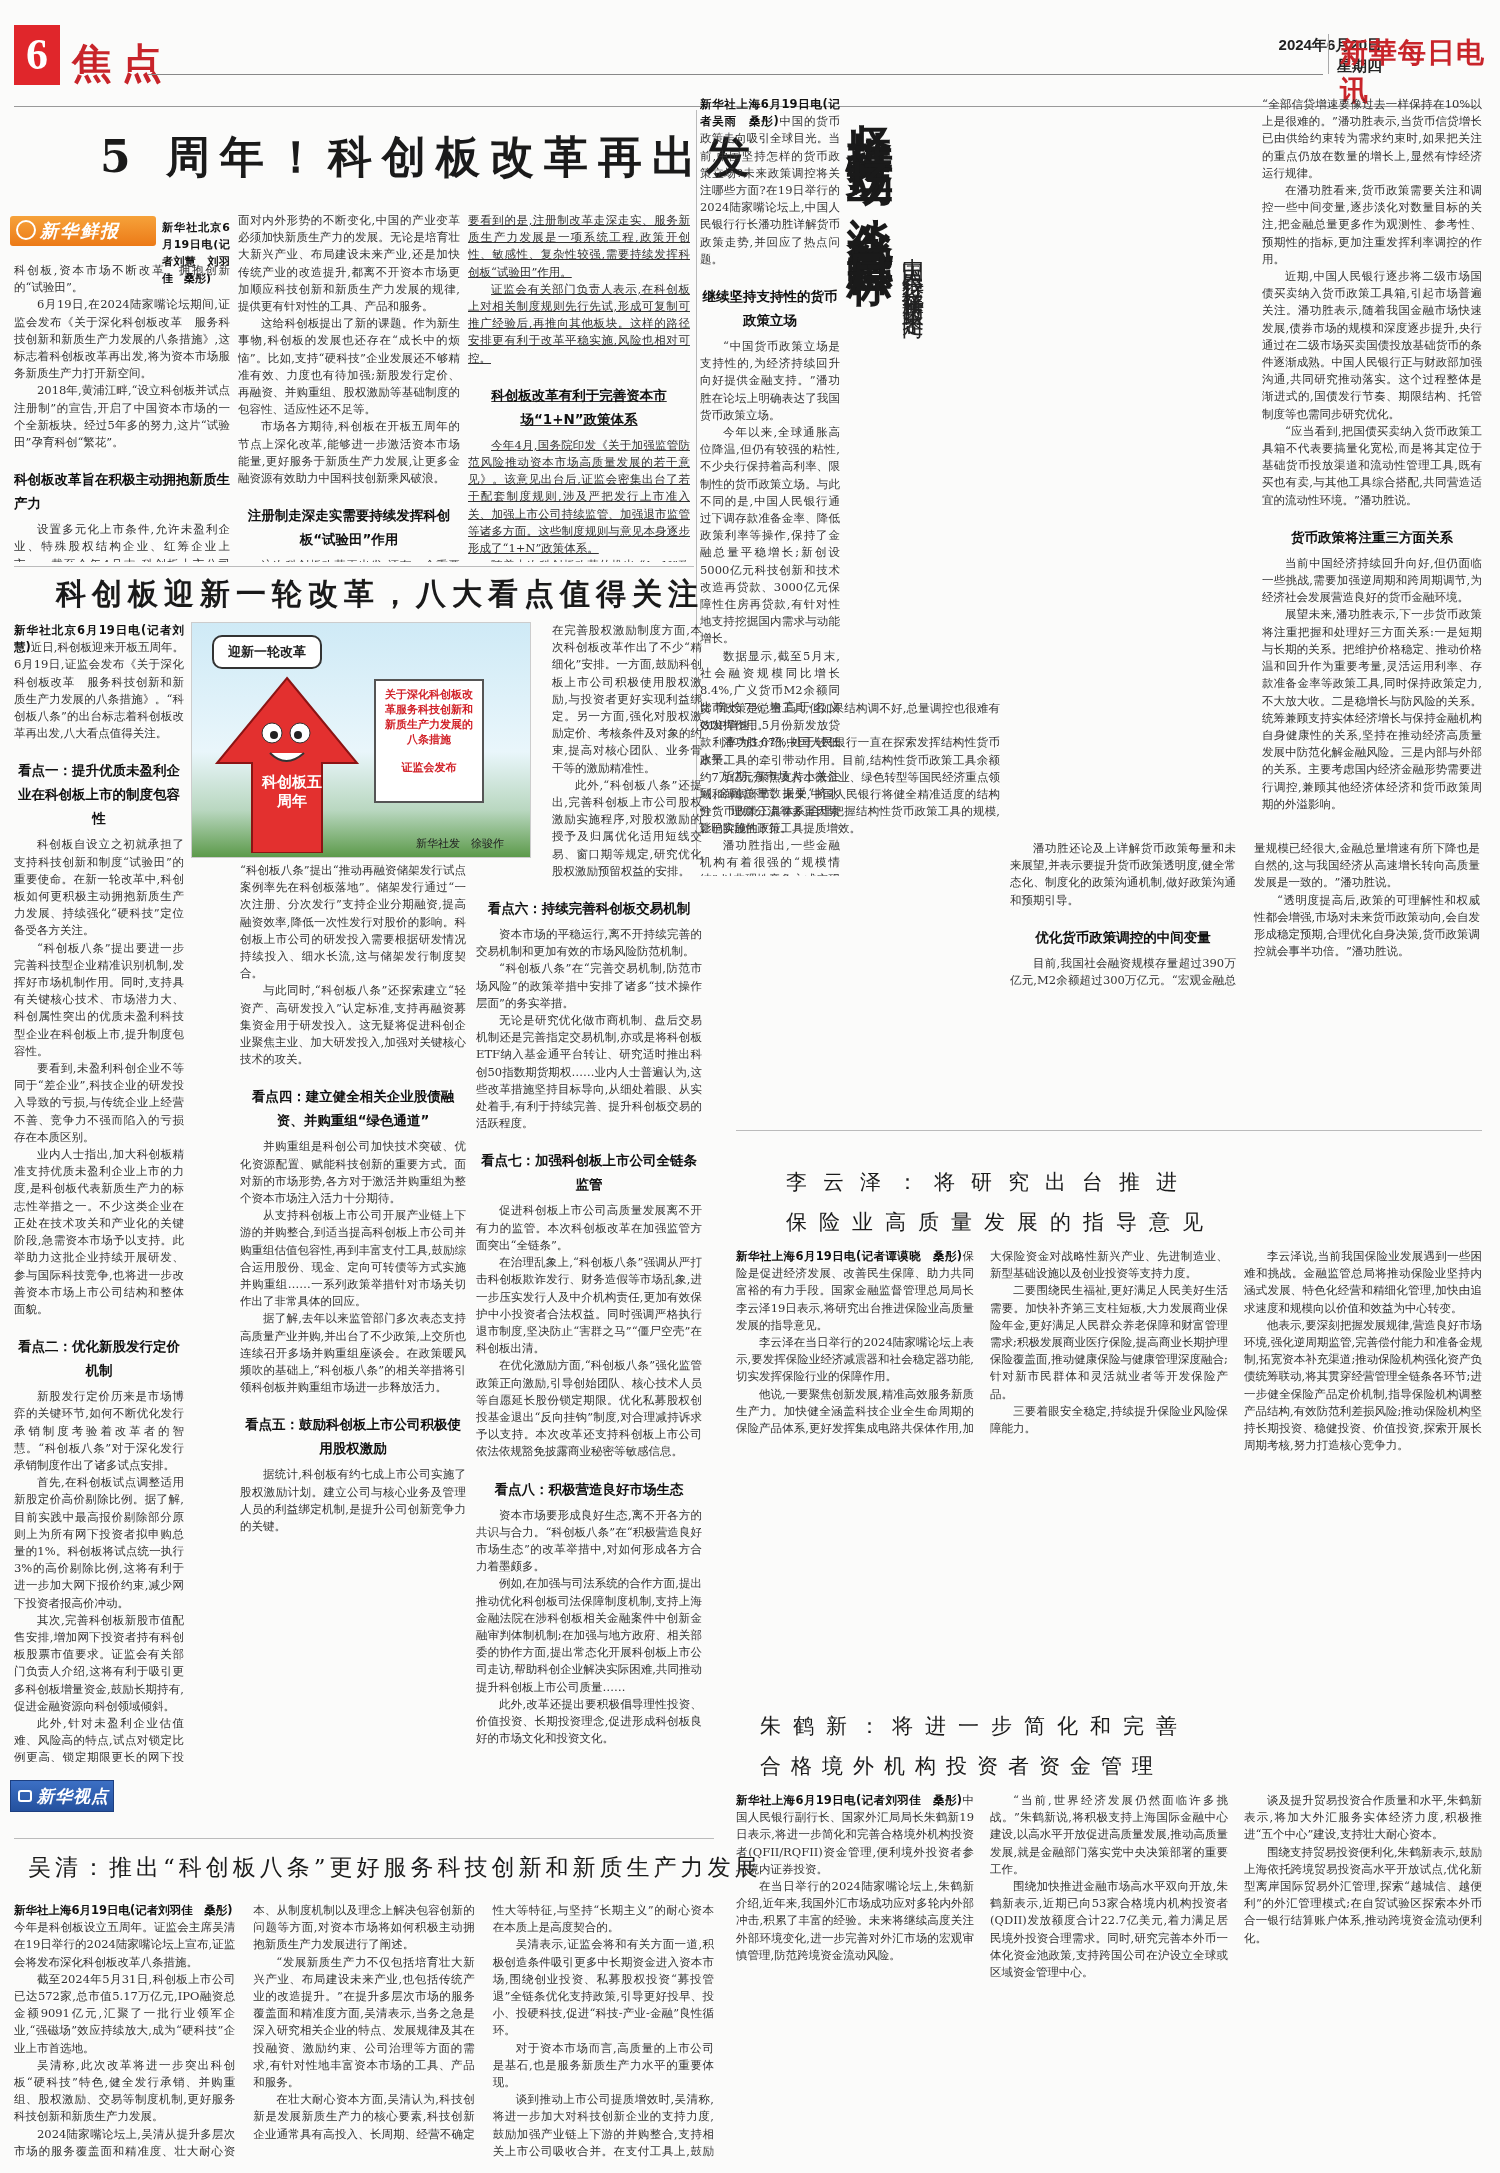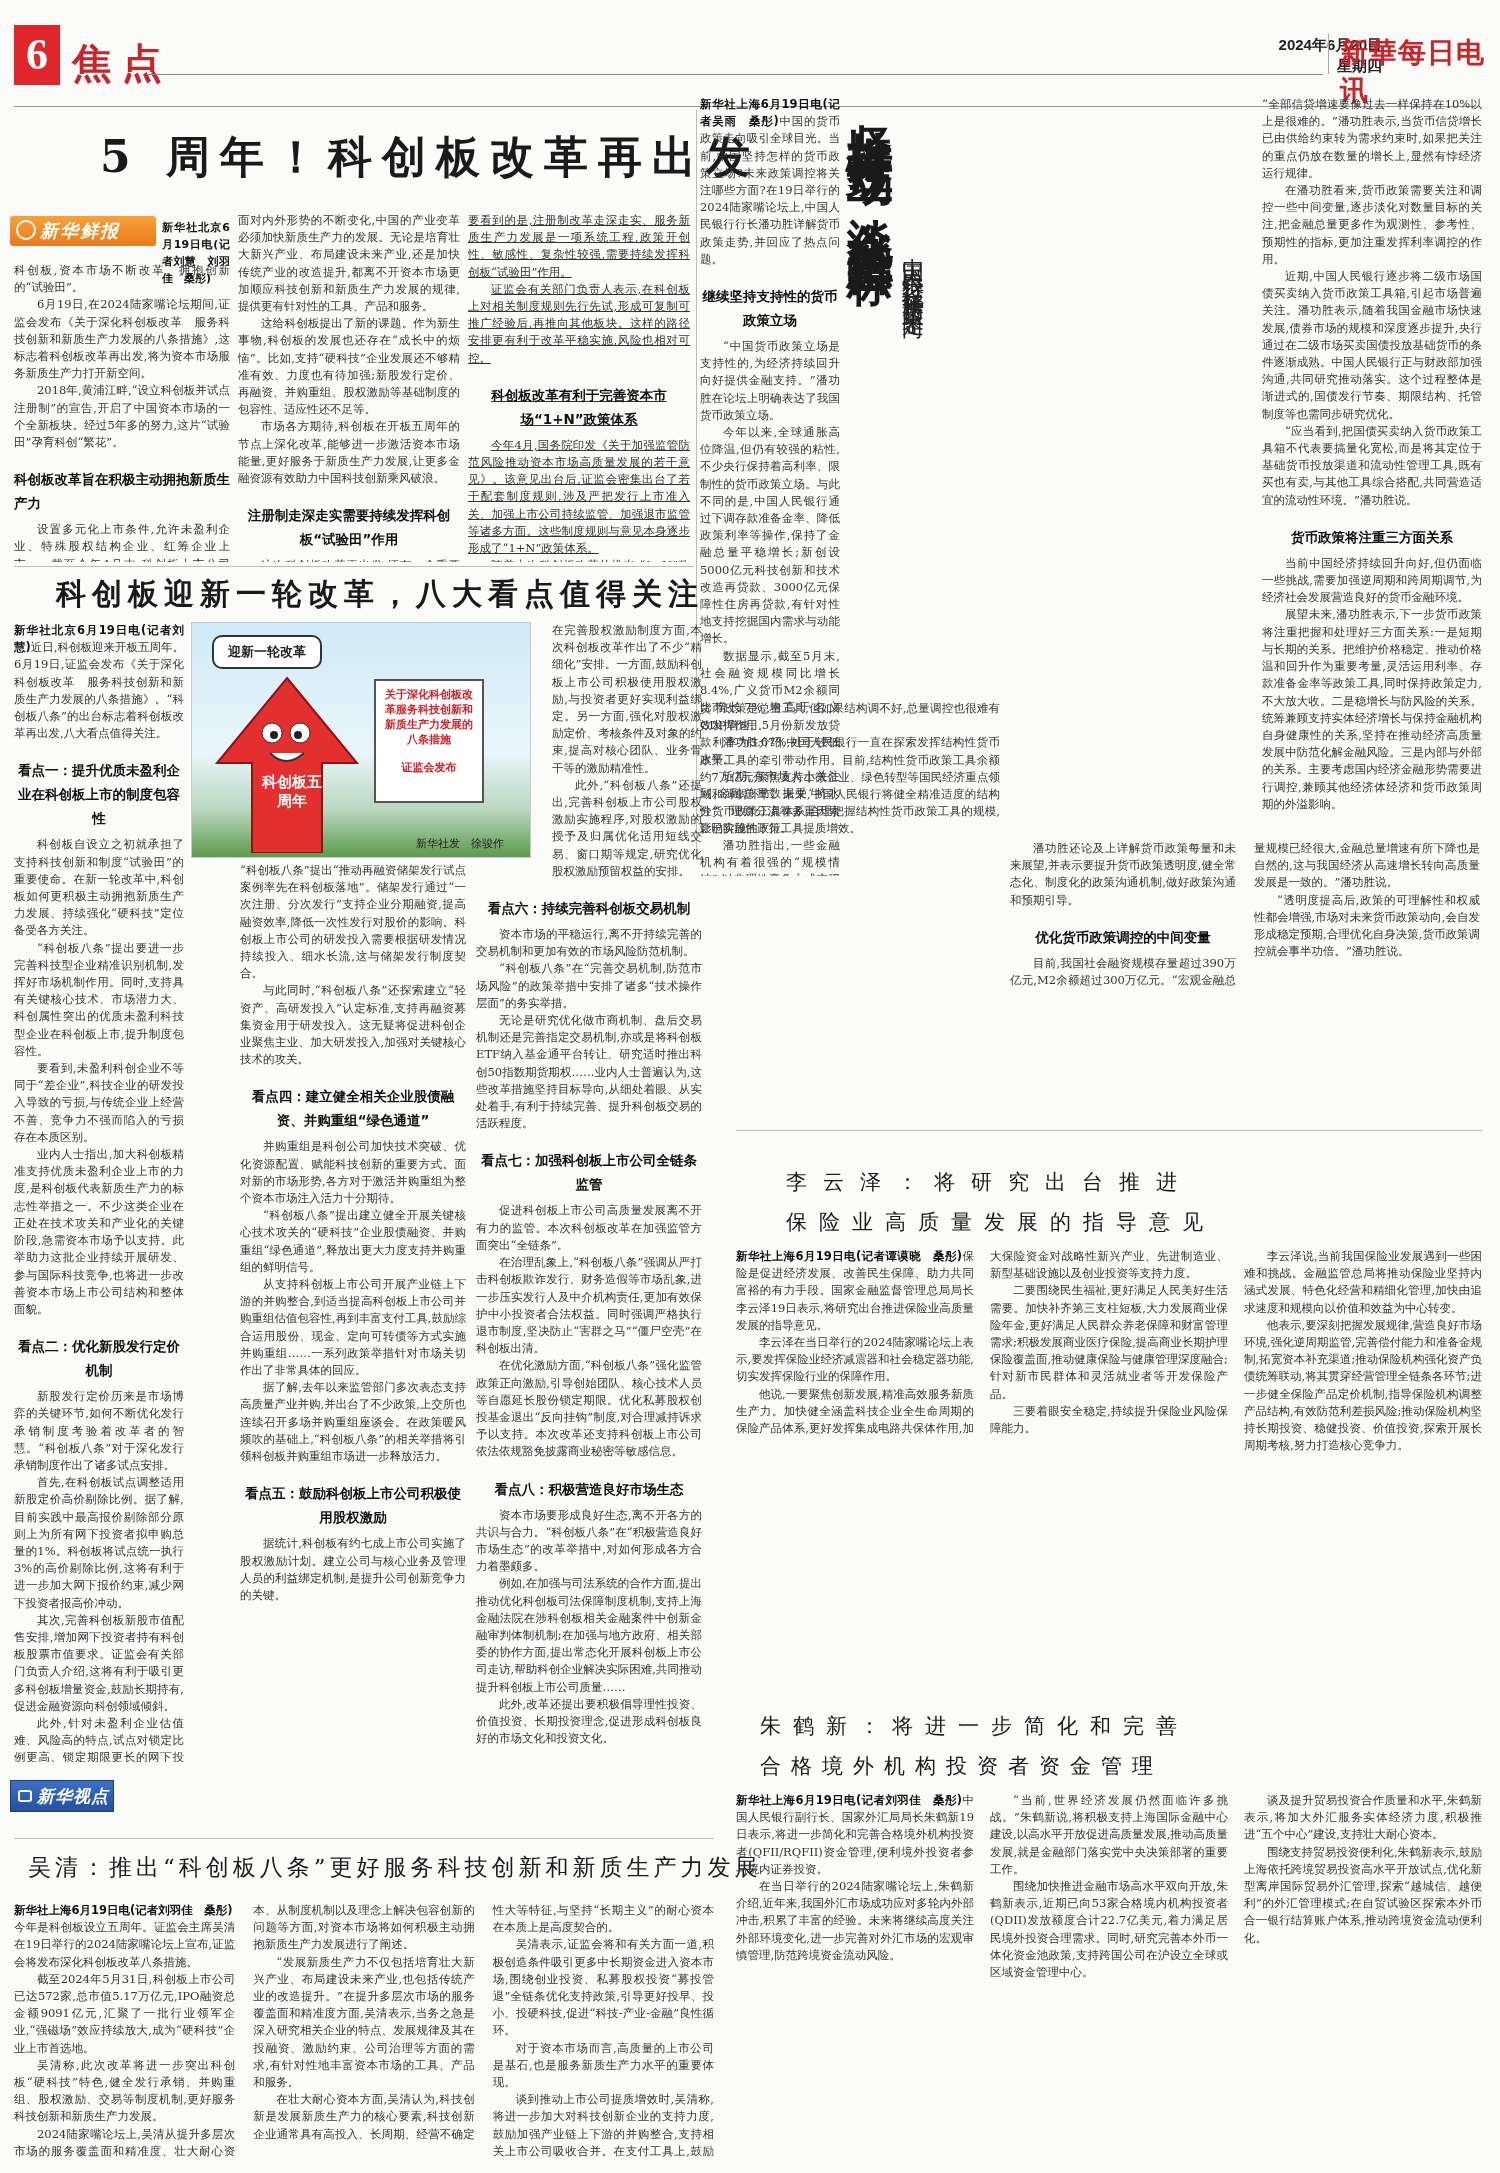--- a/index.html
+++ b/index.html
@@ -145,21 +145,20 @@
       <div style="margin-top:13px">证监会发布</div>
     </div>
     <div style="position:absolute;right:26px;bottom:6px;font:11px 'DejaVu Sans',sans-serif;color:#222">新华社发　徐骏作</div>
   </div>
 
   <div class="abs col" style="left:240px;top:862px;width:226px;height:880px;">
     <p class="lead">“科创板八条”提出“推动再融资储架发行试点案例率先在科创板落地”。储架发行通过“一次注册、分次发行”支持企业分期融资,提高融资效率,降低一次性发行对股价的影响。科创板上市公司的研发投入需要根据研发情况持续投入、细水长流,这与储架发行制度契合。</p>
     <p>与此同时,“科创板八条”还探索建立“轻资产、高研发投入”认定标准,支持再融资募集资金用于研发投入。这无疑将促进科创企业聚焦主业、加大研发投入,加强对关键核心技术的攻关。</p>
     <div class="sub center">看点四：建立健全相关企业股债融资、并购重组“绿色通道”</div>
     <p>并购重组是科创公司加快技术突破、优化资源配置、赋能科技创新的重要方式。面对新的市场形势,各方对于激活并购重组为整个资本市场注入活力十分期待。</p>
-    <p>“科创板八条”提出建立健全开展关键核心技术攻关的“硬科技”企业股债融资、并购重组“绿色通道”,释放出更大力度支持并购重组的鲜明信号。</p>
     <p>从支持科创板上市公司开展产业链上下游的并购整合,到适当提高科创板上市公司并购重组估值包容性,再到丰富支付工具,鼓励综合运用股份、现金、定向可转债等方式实施并购重组……一系列政策举措针对市场关切作出了非常具体的回应。</p>
     <p>据了解,去年以来监管部门多次表态支持高质量产业并购,并出台了不少政策,上交所也连续召开多场并购重组座谈会。在政策暖风频吹的基础上,“科创板八条”的相关举措将引领科创板并购重组市场进一步释放活力。</p>
     <div class="sub center">看点五：鼓励科创板上市公司积极使用股权激励</div>
     <p>据统计,科创板有约七成上市公司实施了股权激励计划。建立公司与核心业务及管理人员的利益绑定机制,是提升公司创新竞争力的关键。</p>
   </div>
   <div class="abs col" style="left:476px;top:622px;width:226px;height:1140px;">
     <div style="height:0"></div>
     <div style="margin-left:76px;">
       <p class="lead">在完善股权激励制度方面,本次科创板改革作出了不少“精细化”安排。一方面,鼓励科创板上市公司积极使用股权激励,与投资者更好实现利益绑定。另一方面,强化对股权激励定价、考核条件及对象的约束,提高对核心团队、业务骨干等的激励精准性。</p>
       <p>此外,“科创板八条”还提出,完善科创板上市公司股权激励实施程序,对股权激励的授予及归属优化适用短线交易、窗口期等规定,研究优化股权激励预留权益的安排。</p>

